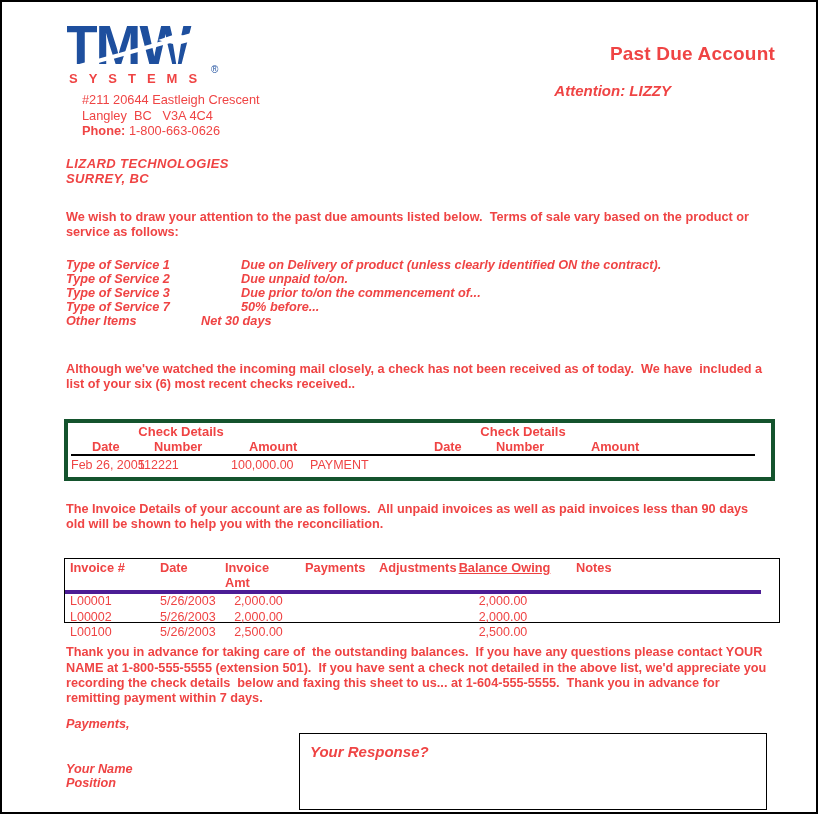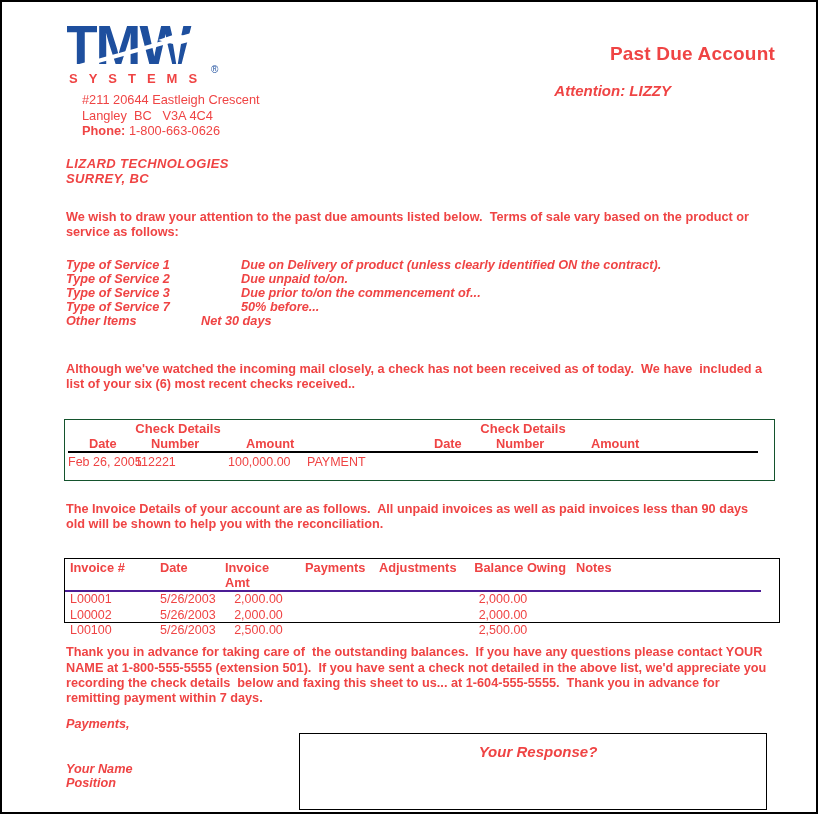--- a/index.html
+++ b/index.html
@@ -47,21 +47,21 @@
   
   .terms { margin-top: 18px; }
   .term-row { display: flex; font-size: 12.7px; font-weight: bold; font-style: italic; line-height: 14px; }
   .term-label { width: 175px; flex: 0 0 175px; }
   .term-row.other .term-label { width: 135px; flex: 0 0 135px; }
 
   
   .check-box {
     margin-top: 26px; margin-left: -2px;
     width: 711px; height: 62px;
-    border: 1px solid #14532d;
+    border: 4px solid #14532d;
   }
   .check-headwrap { border-bottom: 2px solid #000; margin: 0 16px 0 3px; padding-top: 2px; }
   .check-halves { display: flex; }
   .check-half { width: 50%; }
   .check-title { width: 220px; text-align: center; font-weight: bold; font-size: 13px; line-height: 14px; }
   .check-headers {
     display: grid; grid-template-columns: 62px 95px auto;
     padding-left: 21px; font-weight: bold; font-size: 12.8px; line-height: 15px;
   }
   .check-row {
@@ -76,44 +76,43 @@
     width: 716px; height: 65px;
     border: 1px solid #000;
   }
   .inv-grid {
     display: grid;
     grid-template-columns: 90px 65px 70px 74px 74px 123px auto;
     padding-left: 5px;
   }
   .inv-header {
     font-weight: bold; font-size: 12.8px; line-height: 15px;
-    border-bottom: 2px solid #4c1d95; margin-right: 18px; padding-top: 1px;
+    border-bottom: 4px solid #4c1d95; margin-right: 18px; padding-top: 1px;
   }
   .inv-header .pad10 { padding-left: 10px; }
-  .inv-header .right { text-align: right; }
+  .inv-header .right { text-align: center; text-decoration: underline; }
   .inv-row { font-size: 12.5px; line-height: 15.6px; }
   .inv-row .right { text-align: center; padding-right: 3px; }
 
   
   .sig-area { position: relative; height: 120px; margin-top: 11px; }
   .salutation, .sig-name, .sig-pos {
     font-size: 12.7px; font-weight: bold; font-style: italic; line-height: 14.5px;
   }
   .salutation { position: absolute; left: 0; top: 0; }
   .sig-name { position: absolute; left: 0; top: 45px; }
   .sig-pos  { position: absolute; left: 0; top: 59px; }
   .response-box {
     position: absolute; left: 233px; top: 16px;
     width: 468px; height: 77px;
     border: 1px solid #000;
   }
   .response-label {
     font-size: 15px; font-weight: bold; font-style: italic;
     margin: 9px 0 16px 10px;
-    text-align: center;
   }
 </style>
 </head>
 <body>
 
 <div class="page">
   <div class="content">
 
     <div class="header">
       <div class="brand">

